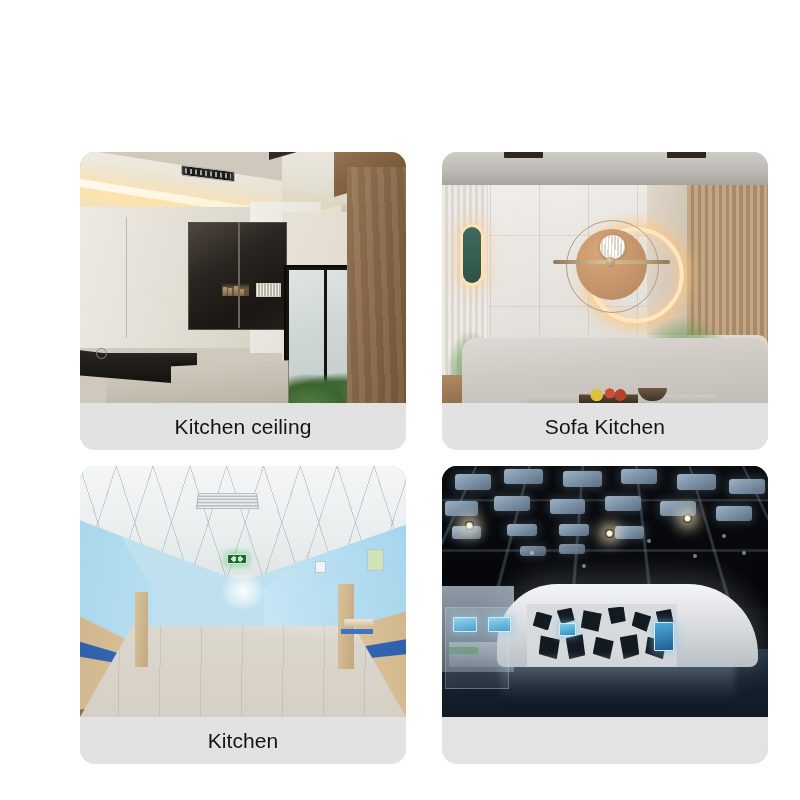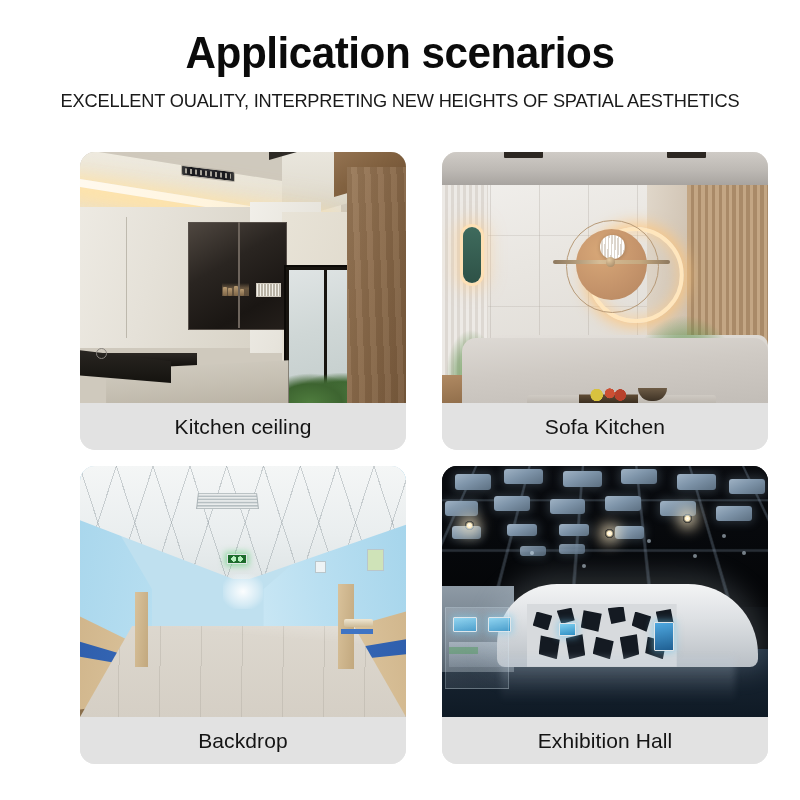--- a/index.html
+++ b/index.html
@@ -534,24 +534,20 @@
     position: absolute; left: 1%; top: 56%; width: 19%; height: 32%;
     background: linear-gradient(160deg, rgba(220,232,242,.22), rgba(190,210,228,.10));
     border: 1px solid rgba(225,238,248,.25);
   }
 </style>
 </head>
 <body>
 
 <div class="page">
 
-  <div class="header">
-    <h1 class="page-title">Application scenarios</h1>
-    <p class="page-subtitle">EXCELLENT OUALITY, INTERPRETING NEW HEIGHTS OF SPATIAL AESTHETICS</p>
-  </div>
 
   <div class="grid">
 
     <div class="card">
       <div class="card-photo kitchen">
         <div class="k-ceiling-main"></div>
         <div class="k-ceiling-right"></div>
         <div class="k-beam-dark"></div>
         <div class="k-wood-top"></div>
         <div class="k-cove-glow"></div>
@@ -634,21 +630,21 @@
         <div class="h-floor"></div>
         <div class="h-floor-shine"></div>
         <div class="h-door d1"></div>
         <div class="h-door d2"></div>
         <div class="h-panel p1"></div>
         <div class="h-panel p2"></div>
         <div class="h-green-tray"></div>
         <div class="h-blue-tray"></div>
         <div class="h-end-light"></div>
       </div>
-      <div class="card-label">Backdrop</div>
+      <div class="card-label">Kitchen</div>
     </div>
 
     <div class="card">
       <div class="card-photo exhibition">
         <div class="e-ceiling"></div>
         <div class="e-grid"></div>
 
         <div class="e-panel" style="left:4%;  top:3%;  width:11%; height:6.5%;"></div>
         <div class="e-panel" style="left:19%; top:1%;  width:12%; height:6%;"></div>
         <div class="e-panel" style="left:37%; top:2%;  width:12%; height:6.5%;"></div>
@@ -703,17 +699,16 @@
           <div class="e-hole" style="left:79%; top:52%; width:14%; height:36%; clip-path:polygon(12% 0,100% 22%,84% 100%,0 72%);"></div>
         </div>
 
         <div class="e-screen s4"></div>
         <div class="e-screen s3"></div>
         <div class="e-screen s1"></div>
         <div class="e-screen s2"></div>
         <div class="e-glass"></div>
         <div class="e-floor-reflect"></div>
       </div>
-      <div class="card-label">Exhibition Hall</div>
     </div>
 
   </div>
 </div>
 
 </body></html>

